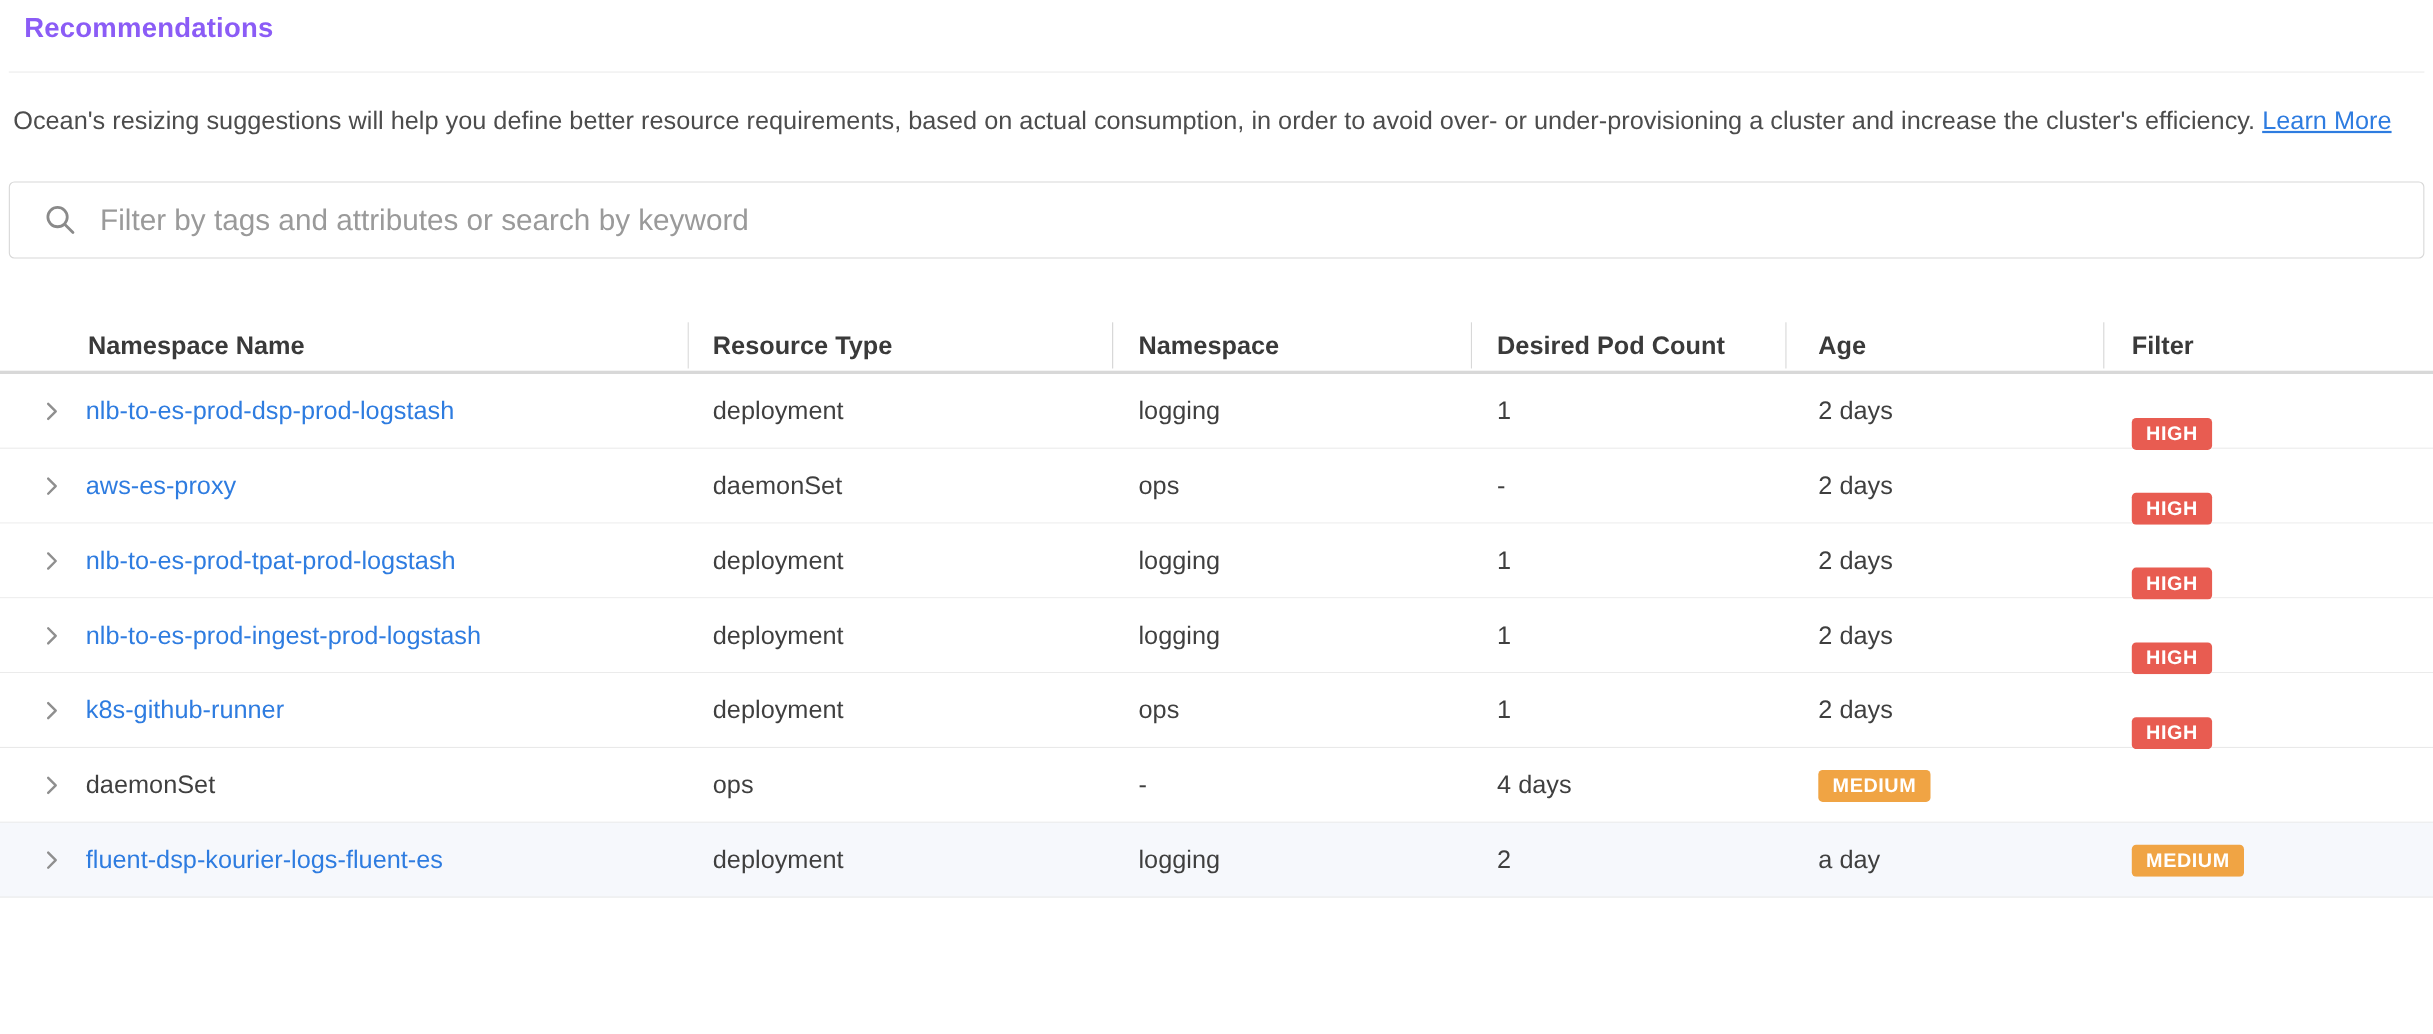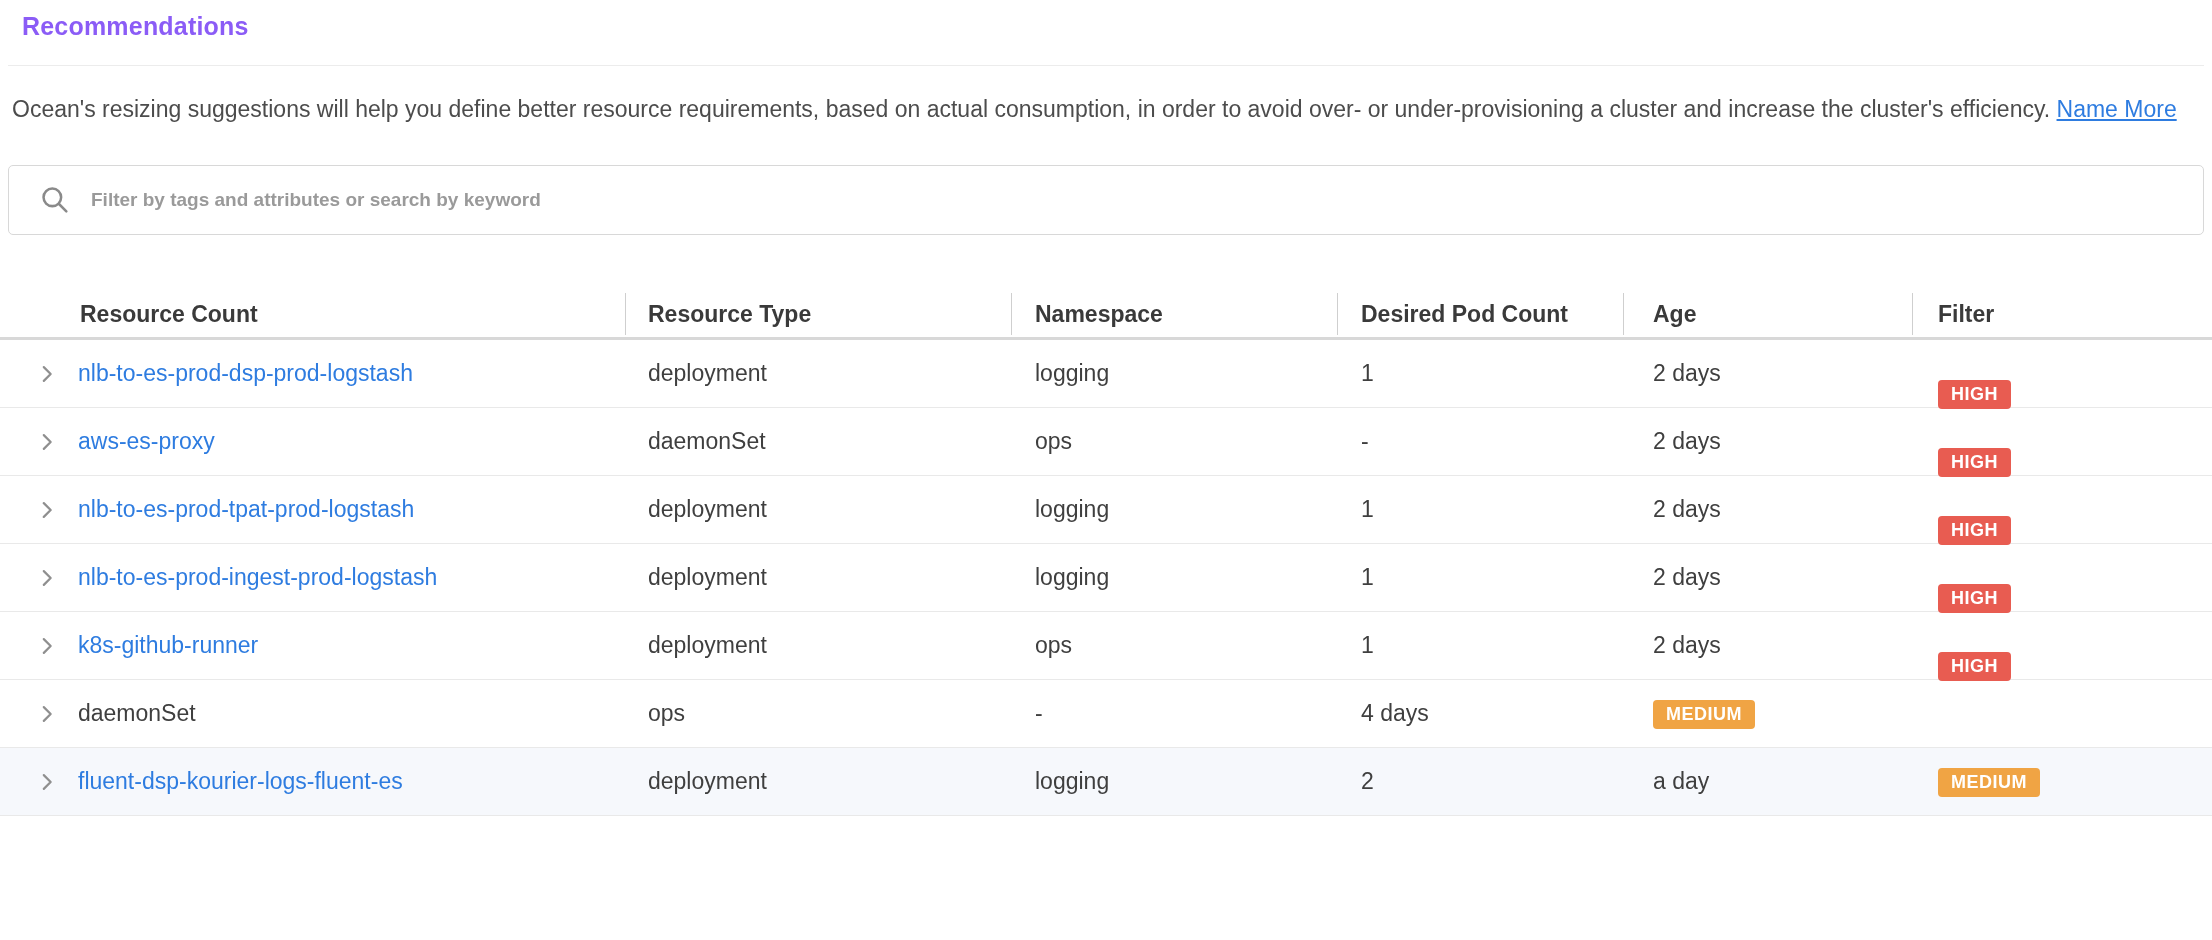--- a/index.html
+++ b/index.html
@@ -35,23 +35,22 @@
     margin: 37px 8px 0 8px; height: 70px;
     border: 1px solid #d8d8d8; border-radius: 5px;
     background: #fff;
     display: flex; align-items: center;
     padding: 0 20px 0 30px;
   }
   .search-box svg { flex: 0 0 auto; margin-right: 18px; }
   .search-box input {
     flex: 1 1 auto; border: none; outline: none;
     font-family: "Liberation Sans", sans-serif;
-    font-size: 19px; color: #444;
+    font-size: 27px; color: #444;
     background: transparent;
-    font-weight: bold;
   }
   .search-box input::placeholder { color: #9a9a9a; opacity: 1; }
 
   
   .table { margin-top: 53px; }
 
   .thead {
     display: grid;
     grid-template-columns: 625px 386px 326px 286px 289px 1fr;
     height: 52px; align-items: center;
@@ -112,34 +111,34 @@
   .badge.high { background: #e85c51; margin-top: 42px; }
   .badge.medium { background: #f0a444; }
 </style>
 </head>
 <body>
 
 <h1 class="page-title">Recommendations</h1>
 
 <div class="top-divider"></div>
 
-<p class="description"><span>Ocean's resizing suggestions will help you define better resource requirements, based on actual consumption, in order to avoid over- or under-provisioning a cluster and increase the cluster's efficiency.</span> <a class="learn-more">Name More</a></p>
+<p class="description"><span>Ocean's resizing suggestions will help you define better resource requirements, based on actual consumption, in order to avoid over- or under-provisioning a cluster and increase the cluster's efficiency.</span> <a class="learn-more">Learn More</a></p>
 
 <div class="search-box">
   <svg width="32" height="32" viewBox="0 0 24 24">
     <circle cx="10" cy="10" r="6.6" fill="none" stroke="#8a8a8a" stroke-width="1.9"></circle>
     <line x1="15" y1="15" x2="20.5" y2="20.5" stroke="#8a8a8a" stroke-width="1.9" stroke-linecap="round"></line>
   </svg>
   <input type="text" placeholder="Filter by tags and attributes or search by keyword" style="">
 </div>
 
 <div class="table">
 
   <div class="thead">
-    <div class="th first">Resource Count</div>
+    <div class="th first">Namespace Name</div>
     <div class="th sep">Resource Type</div>
     <div class="th sep">Namespace</div>
     <div class="th sep">Desired Pod Count</div>
     <div class="th sep">Age</div>
     <div class="th sep">Filter</div>
   </div>
 
   <div class="row">
     <div class="cell chev">
       <svg class="chevron" width="22" height="22" viewBox="0 0 24 24">

